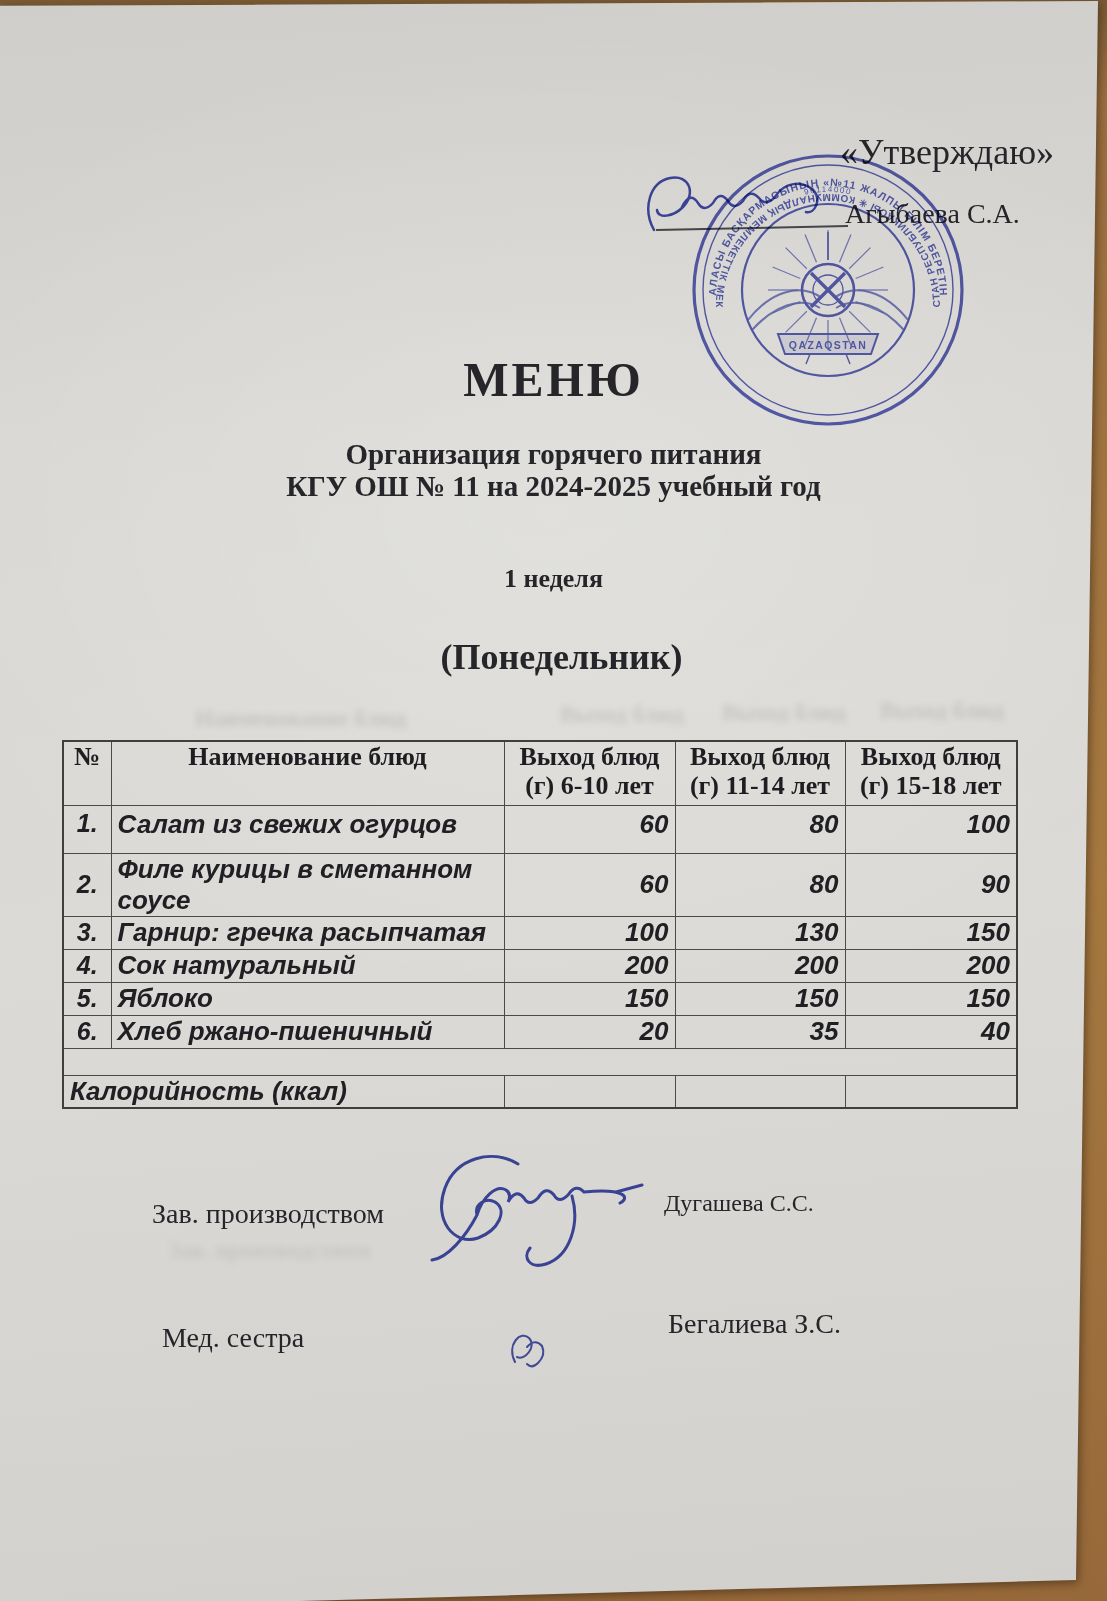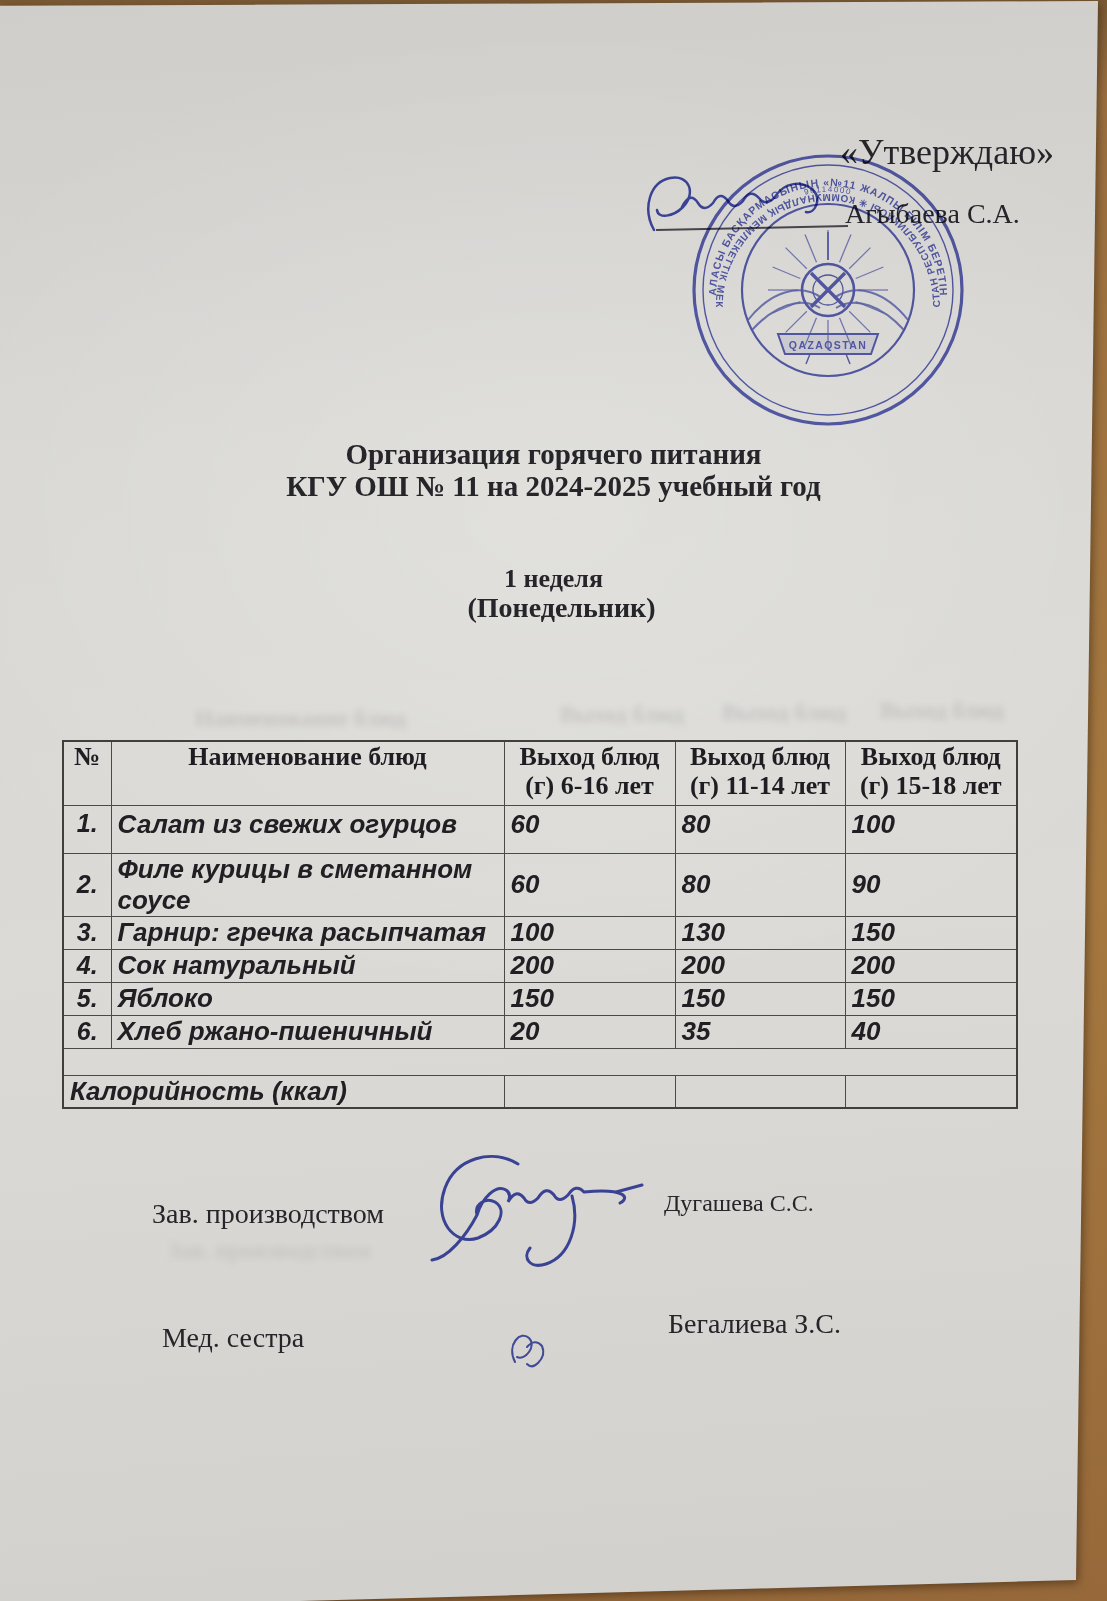--- a/index.html
+++ b/index.html
@@ -26,21 +26,21 @@
   .director{top:166px;left:720px;font-size:28px;white-space:nowrap;}
   .dirname{top:198px;left:845px;font-size:28px;white-space:nowrap;}
   .sigline{top:227px;left:656px;width:192px;height:2px;background:#45454a;transform:rotate(-1.2deg);}
 
   
   .title{top:352px;font-size:48px;letter-spacing:3px;}
   .h-line1{top:438px;font-size:29px;}
   .h-line2{top:470px;font-size:29px;}
   .h-line3{top:503px;font-size:28px;font-style:italic;}
   .h-week{top:564px;font-size:26px;}
-  .h-day{top:592px;font-size:28px;margin-left:16px;}
+  .h-day{top:636px;font-size:36px;margin-left:16px;}
   .h-date{top:651px;font-size:26px;}
 
   
   .ghost{filter:blur(3px);opacity:.14;font-weight:700;font-size:23px;color:#33343c;
          white-space:nowrap;overflow:hidden;pointer-events:none;}
   .g1{top:706px;left:195px;width:300px;}
   .g2{top:702px;left:560px;width:130px;}
   .g3{top:700px;left:722px;width:130px;}
   .g4{top:698px;left:880px;width:130px;}
   .g5{top:1238px;left:168px;width:320px;filter:blur(3.5px);opacity:.10;}
@@ -49,21 +49,21 @@
   table.menu{position:absolute;top:740px;left:62px;width:954px;border-collapse:collapse;table-layout:fixed;}
   table.menu td,table.menu th{border:1.6px solid #4a4a48;padding:0 6px;box-sizing:border-box;}
   table.menu{border:2px solid #3f3f3d;}
   th.h{font-family:"Liberation Serif","DejaVu Serif",serif;font-weight:700;font-size:26px;
        color:#1e1e22;vertical-align:top;padding-top:4px;line-height:1.12;height:64px;}
   td.num,td.dish,td.val,td.cal{
        font-family:"Liberation Sans","DejaVu Sans",sans-serif;font-weight:700;font-style:italic;
        color:#202024;font-size:26px;}
   td.num{text-align:center;width:48px;font-size:25px;}
   td.dish{text-align:left;padding-left:9px;}
-  td.val{text-align:left;}
+  td.val{text-align:right;}
   tr.r1 td{height:48px;vertical-align:top;padding-top:3px;}
   tr.r td{height:33px;vertical-align:middle;}
   tr.gap td{height:27px;border-left:2px solid #3f3f3d;border-right:2px solid #3f3f3d;}
   tr.cal td{height:25px;vertical-align:middle;}
   td.cal{padding-left:10px;}
 
   
   .role1{top:1198px;left:152px;font-size:28px;}
   .name1{top:1190px;left:664px;font-size:24px;}
   .role2{top:1322px;left:162px;font-size:28px;}
@@ -153,38 +153,39 @@
         <text y="59" text-anchor="middle" font-size="10.5" font-weight="700" letter-spacing="1.4" fill="#4b53b6" stroke="none" font-family="Liberation Sans, sans-serif">QAZAQSTAN</text>
       </g>
     </svg>
 
     <svg class="abs dsig ink" viewBox="0 0 228 84">
       <path d="M 18,64 C 6,42 14,16 34,12 C 54,8 60,28 47,41 C 37,51 22,53 21,44
                M 46,41 q 8,-16 16,-4 q 6,10 15,0 q 7,-13 15,-2 q 6,10 15,0 q 7,-13 16,-3 q 7,9 16,-1
                C 148,16 166,14 177,24 C 186,33 179,48 170,46" fill="none" stroke="#3a46ae" stroke-width="2.5" stroke-linecap="round" opacity=".95"></path>
     </svg>
 
+    <div class="abs ser bold center title">МЕНЮ</div>
     <div class="abs ser bold center h-line1">Организация горячего питания</div>
     <div class="abs ser bold center h-line2">КГУ ОШ № 11 на 2024-2025 учебный год</div>
     <div class="abs ser bold center h-week">1 неделя</div>
     <div class="abs ser bold center h-day">(Понедельник)</div>
 
     <table class="menu">
       <colgroup>
           <col style="width:48px">
           <col style="width:393px">
           <col style="width:171px">
           <col style="width:170px">
           <col style="width:172px">
         </colgroup>
       <tbody>
           <tr>
         <th class="h">№</th>
         <th class="h">Наименование блюд</th>
-        <th class="h">Выход блюд (г) 6-16 лет</th>
+        <th class="h">Выход блюд (г) 6-10 лет</th>
         <th class="h">Выход блюд (г) 11-14 лет</th>
         <th class="h">Выход блюд (г) 15-18 лет</th>
       </tr>
       <tr class="r1">
         <td class="num">1.</td>
         <td class="dish">Салат из свежих огурцов</td>
         <td class="val">60</td>
         <td class="val">80</td>
         <td class="val">100</td>
       </tr>

